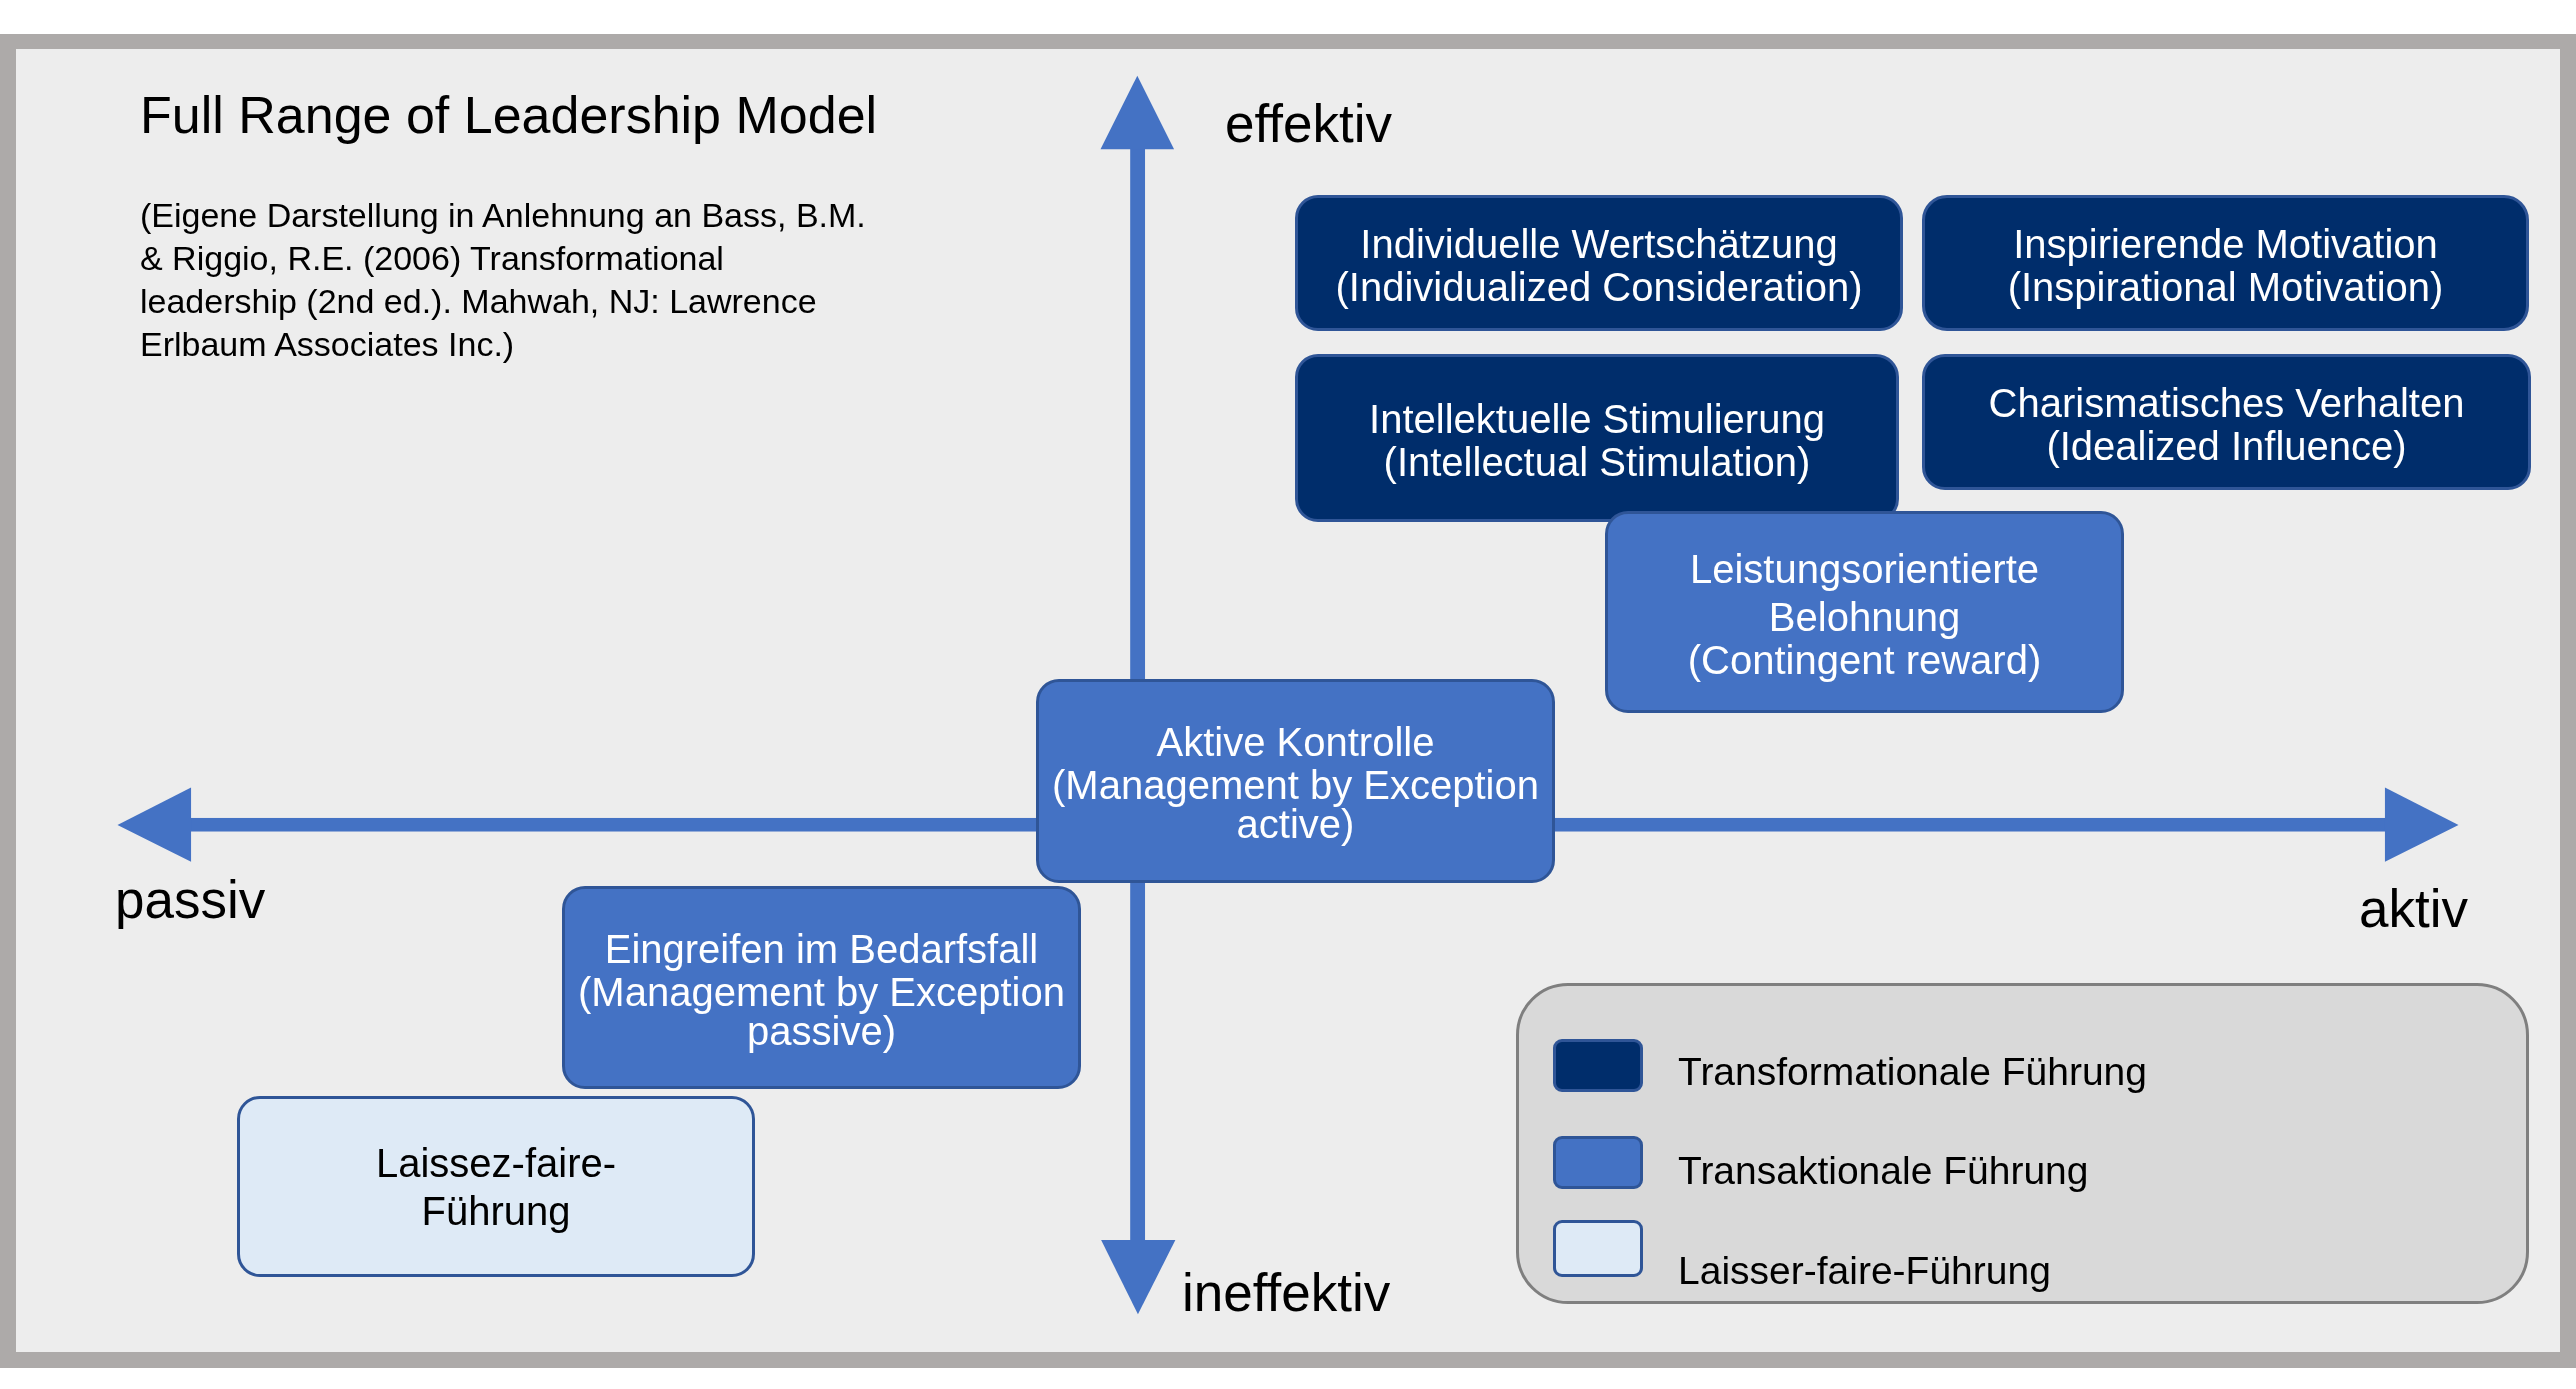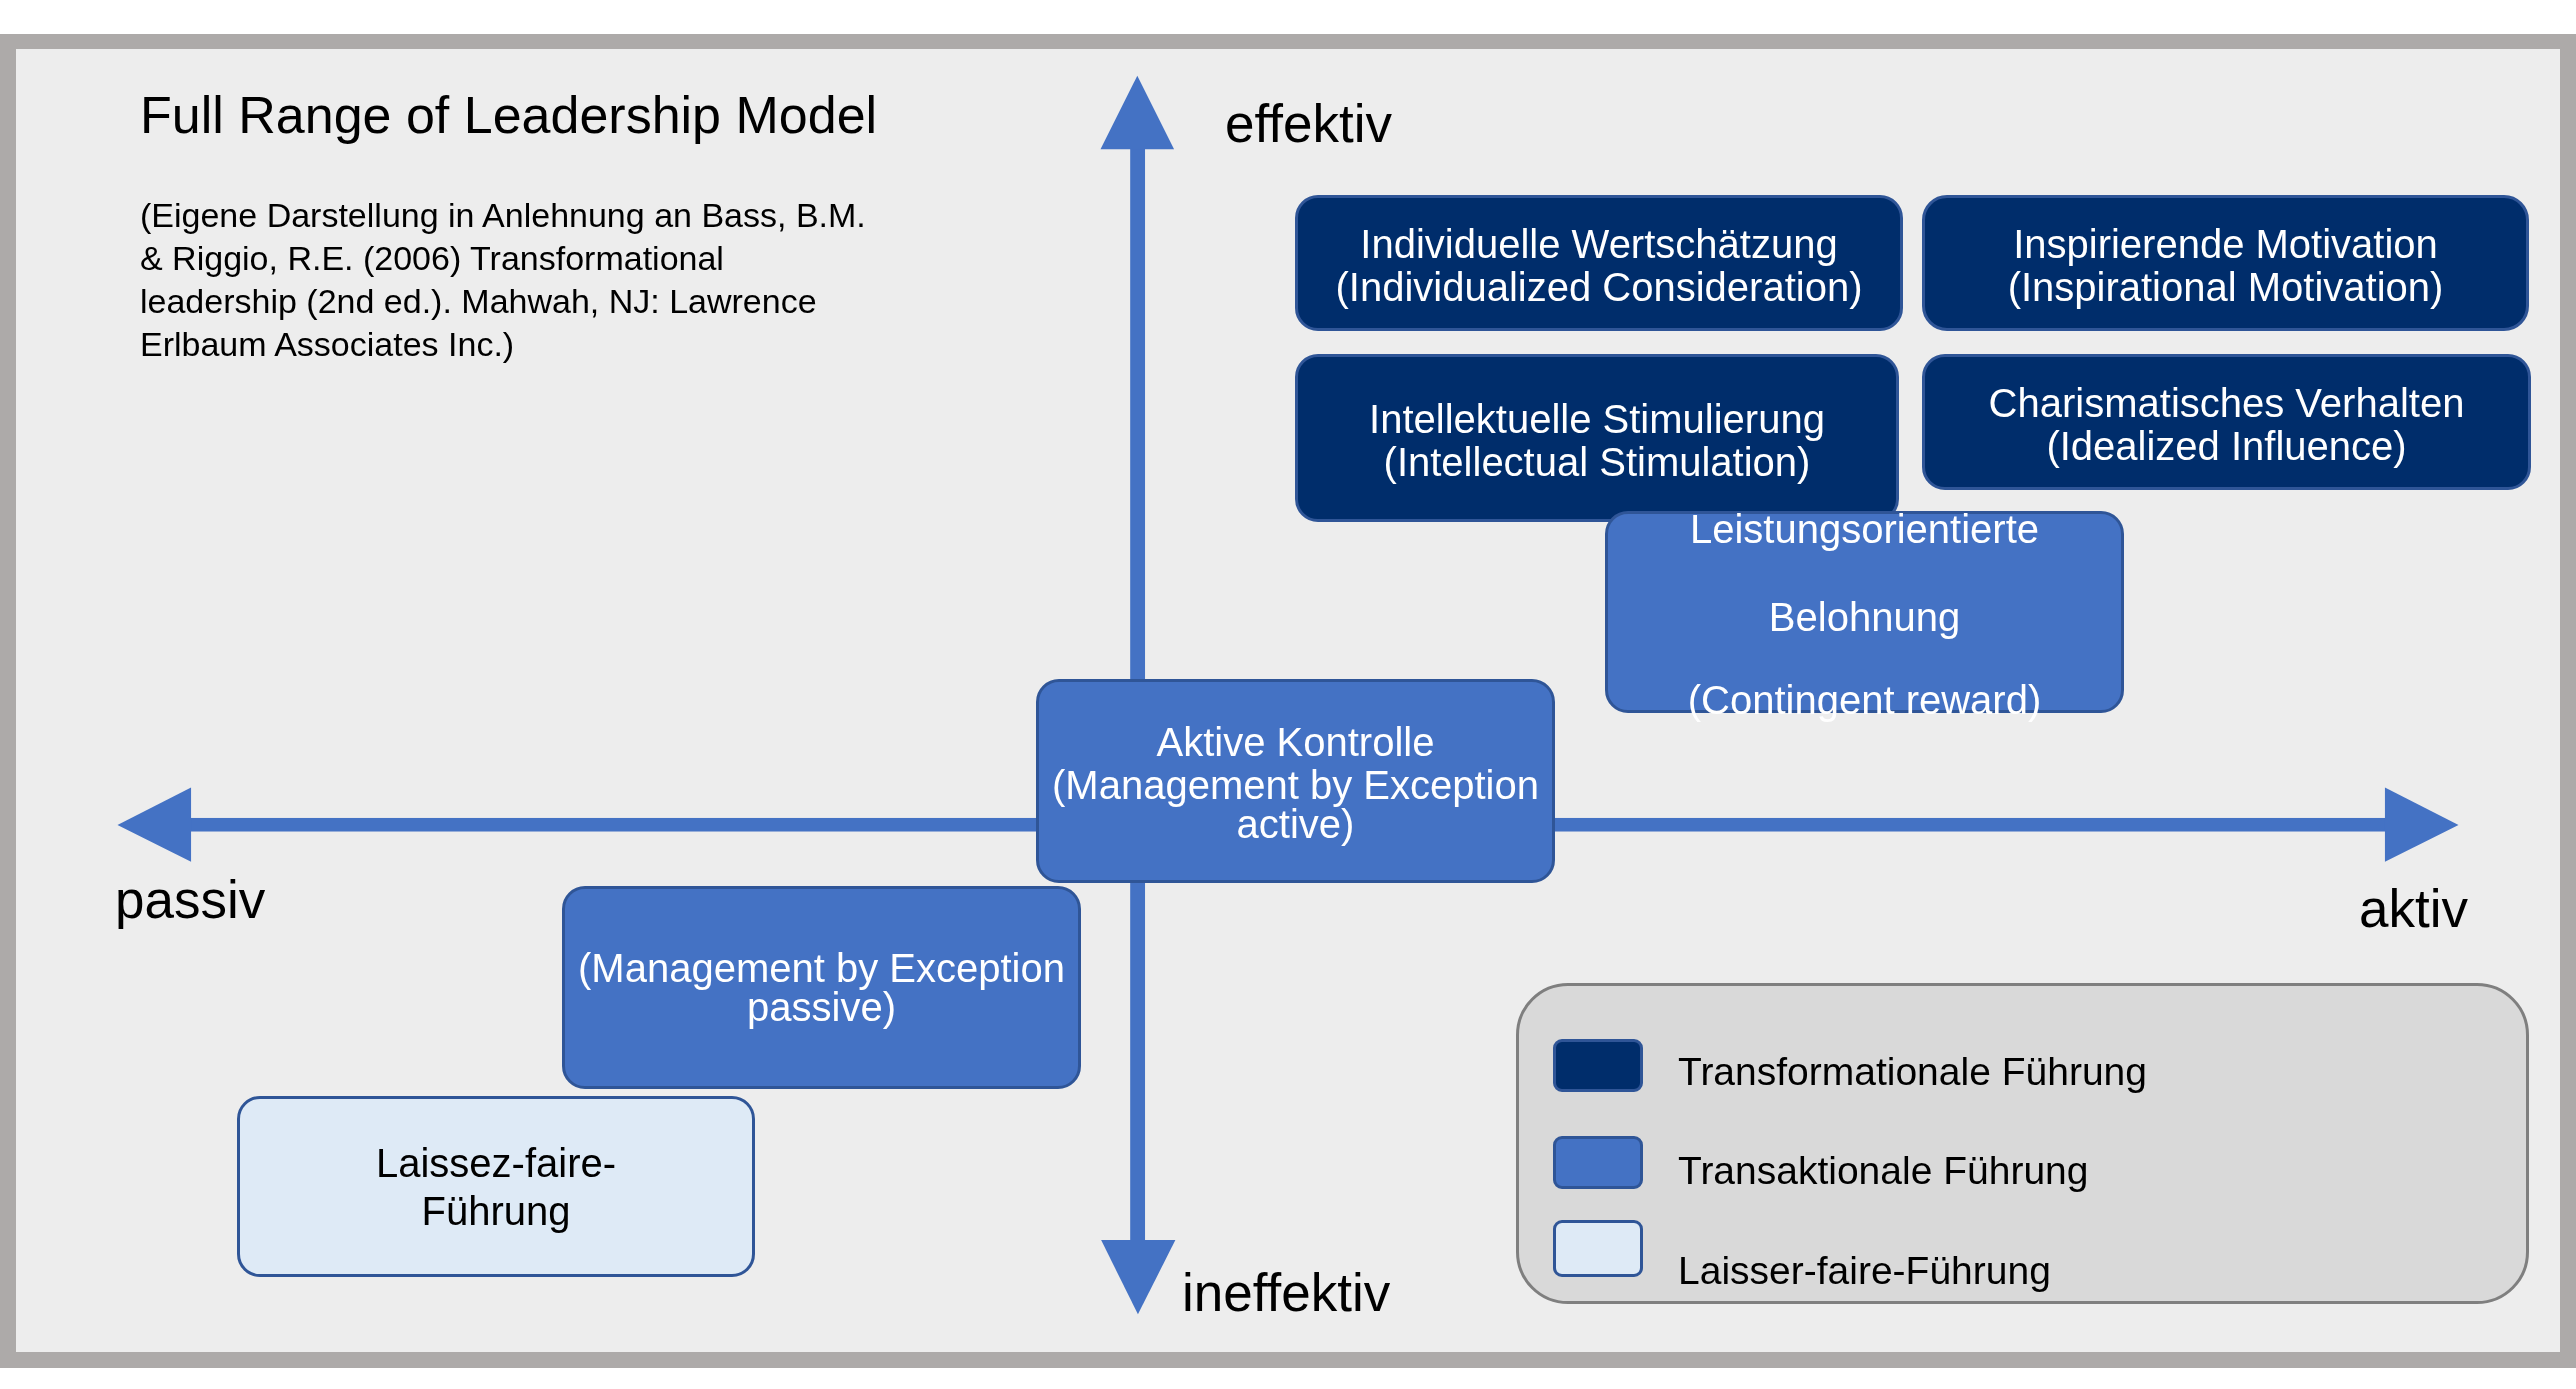--- a/index.html
+++ b/index.html
@@ -57,31 +57,32 @@
   <div class="sub">(Inspirational Motivation)</div>
 </div>
 <div class="box navy" style="left:1295px;top:354px;width:604px;height:168px;">
   <div class="main">Intellektuelle Stimulierung</div>
   <div class="sub">(Intellectual Stimulation)</div>
 </div>
 <div class="box navy" style="left:1922px;top:354px;width:609px;height:136px;">
   <div class="main">Charismatisches Verhalten</div>
   <div class="sub">(Idealized Influence)</div>
 </div>
-<div class="box mid" style="left:1605px;top:511px;width:519px;height:202px;gap:40px;">
+<div class="box mid" style="left:1605px;top:511px;width:519px;height:202px;">
   <div class="main">Leistungsorientierte</div>
   <div class="main">Belohnung</div>
   <div class="sub">(Contingent reward)</div>
 </div>
 <div class="box mid" style="left:1036px;top:679px;width:519px;height:204px;">
   <div class="main">Aktive Kontrolle</div>
   <div class="sub">(Management by Exception</div>
   <div class="sub">active)</div>
 </div>
 <div class="box mid" style="left:562px;top:886px;width:519px;height:203px;">
+  <div class="main">Eingreifen im Bedarfsfall</div>
   <div class="sub">(Management by Exception</div>
   <div class="sub">passive)</div>
 </div>
 <div class="box light" style="left:237px;top:1096px;width:518px;height:181px;">
   <div class="main">Laissez-faire-</div>
   <div class="main">Führung</div>
 </div>
 
 <div class="legend">
   <div class="swatch" style="left:34px;top:53px;background:#002D6B;"></div>

